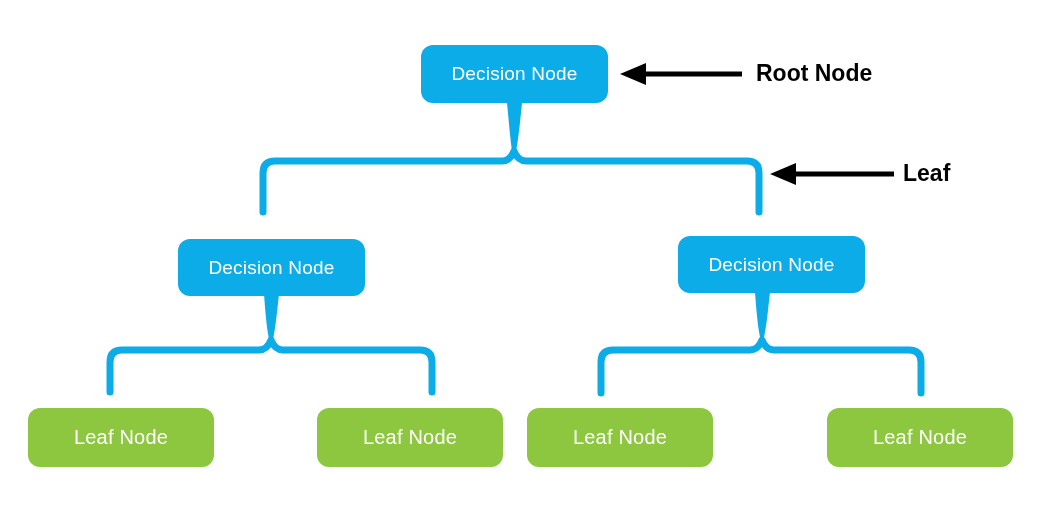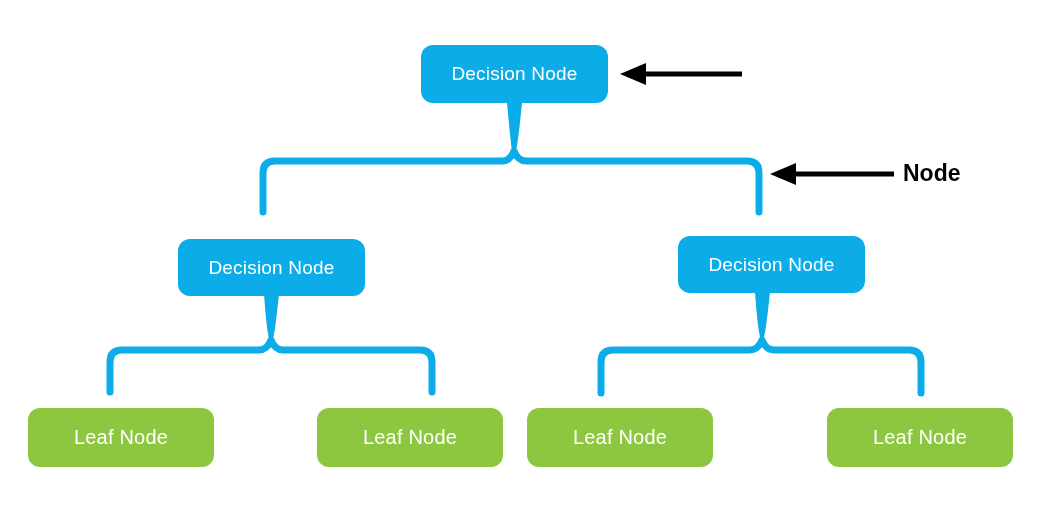--- a/index.html
+++ b/index.html
@@ -121,16 +121,17 @@
   </div>
 
   <div class="node leaf node-leaf-3">
     <span>Leaf Node</span>
   </div>
 
   <div class="node leaf node-leaf-4">
     <span>Leaf Node</span>
   </div>
 
+  <div class="annotation annotation-root">Root Node</div>
 
-  <div class="annotation annotation-edges">Node</div>
+  <div class="annotation annotation-edges">Leaf</div>
 
 </div>
 
 </body></html>

